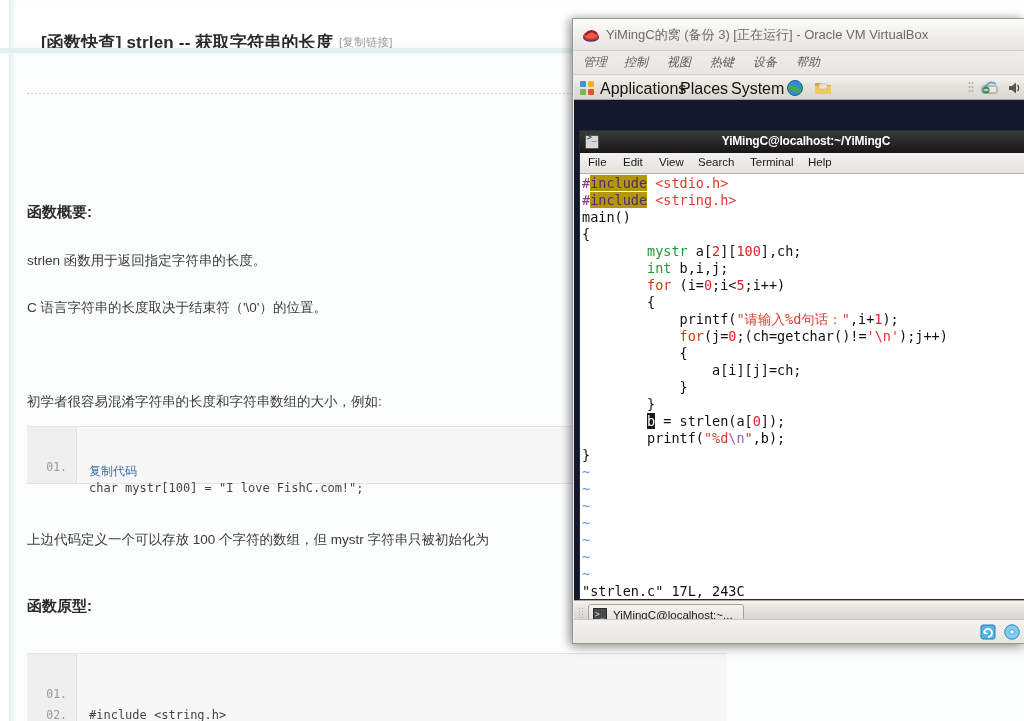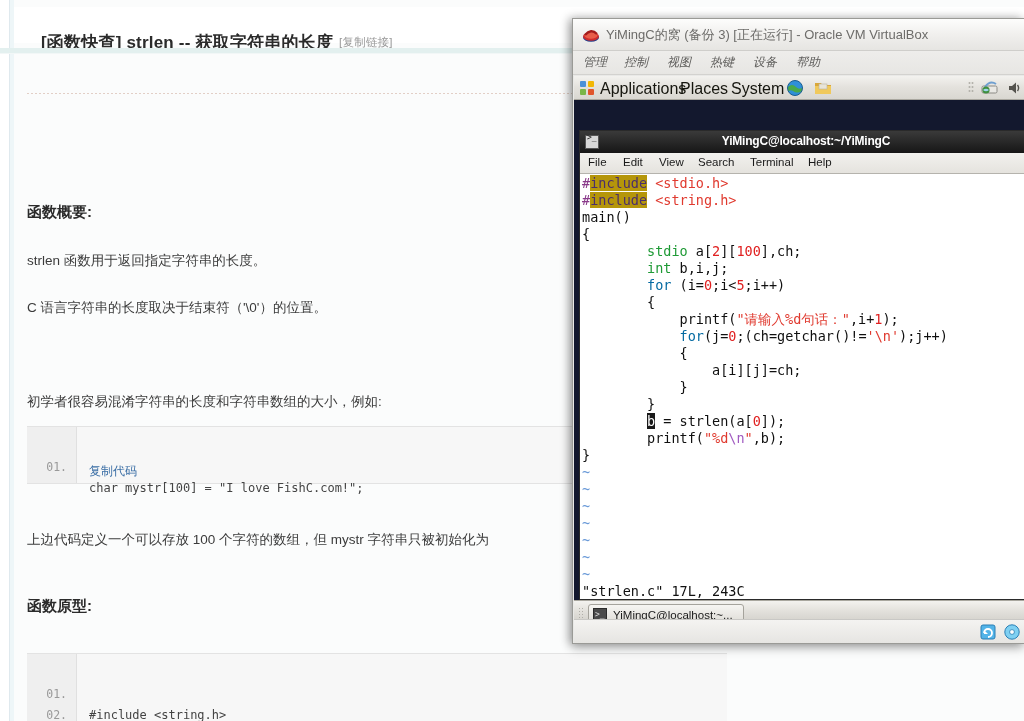--- a/index.html
+++ b/index.html
@@ -200,21 +200,21 @@
   }
   .vline {
     font-family: "DejaVu Sans Mono", "Liberation Mono", monospace;
     font-size: 13.5px; line-height: 17px; white-space: pre;
     color: #101010; height: 17px;
   }
   .kw-inc-hash { color: #8a3a8a; }
   .kw-inc { background: #b5960a; color: #4b2f6b; }
   .kw-str { color: #e03a2f; }
   .kw-type { color: #1f9a36; }
-  .kw-ctl { color: #0369a1; margin-top: 22px; }
+  .kw-ctl { color: #c2410c; margin-top: 22px; }
   .kw-num { color: #e02020; }
   .kw-esc { color: #a05ac0; }
   .kw-tilde { color: #6a9ad8; }
   .vcursor { background: #1a1a1a; color: #ffffff; }
   .vstatus {
     font-family: "DejaVu Sans Mono", "Liberation Mono", monospace;
     font-size: 13.5px; line-height: 17px; white-space: pre; color: #101010;
   }
 
   
@@ -405,21 +405,21 @@
           <span class="term-menu-item" style="left:118px;">Search</span>
           <span class="term-menu-item" style="left:170px;">Terminal</span>
           <span class="term-menu-item" style="left:228px;">Help</span>
         </div>
 
         <div class="term-body">
           <div class="vline"><span class="kw-inc-hash">#</span><span class="kw-inc">include</span> <span class="kw-str">&lt;stdio.h&gt;</span></div>
           <div class="vline"><span class="kw-inc-hash">#</span><span class="kw-inc">include</span> <span class="kw-str">&lt;string.h&gt;</span></div>
           <div class="vline">main()</div>
           <div class="vline">{</div>
-          <div class="vline">        <span class="kw-type">stdio</span> a[<span class="kw-num">2</span>][<span class="kw-num">100</span>],ch;</div>
+          <div class="vline">        <span class="kw-type">mystr</span> a[<span class="kw-num">2</span>][<span class="kw-num">100</span>],ch;</div>
           <div class="vline">        <span class="kw-type">int</span> b,i,j;</div>
           <div class="vline">        <span class="kw-ctl">for</span> (i=<span class="kw-num">0</span>;i&lt;<span class="kw-num">5</span>;i++)</div>
           <div class="vline">        {</div>
           <div class="vline">            printf(<span class="kw-str">"请输入%d句话："</span>,i+<span class="kw-num">1</span>);</div>
           <div class="vline">            <span class="kw-ctl">for</span>(j=<span class="kw-num">0</span>;(ch=getchar()!=<span class="kw-str">'\n'</span>);j++)</div>
           <div class="vline">            {</div>
           <div class="vline">                a[i][j]=ch;</div>
           <div class="vline">            }</div>
           <div class="vline">        }</div>
           <div class="vline">        <span class="vcursor">b</span> = strlen(a[<span class="kw-num">0</span>]);</div>

